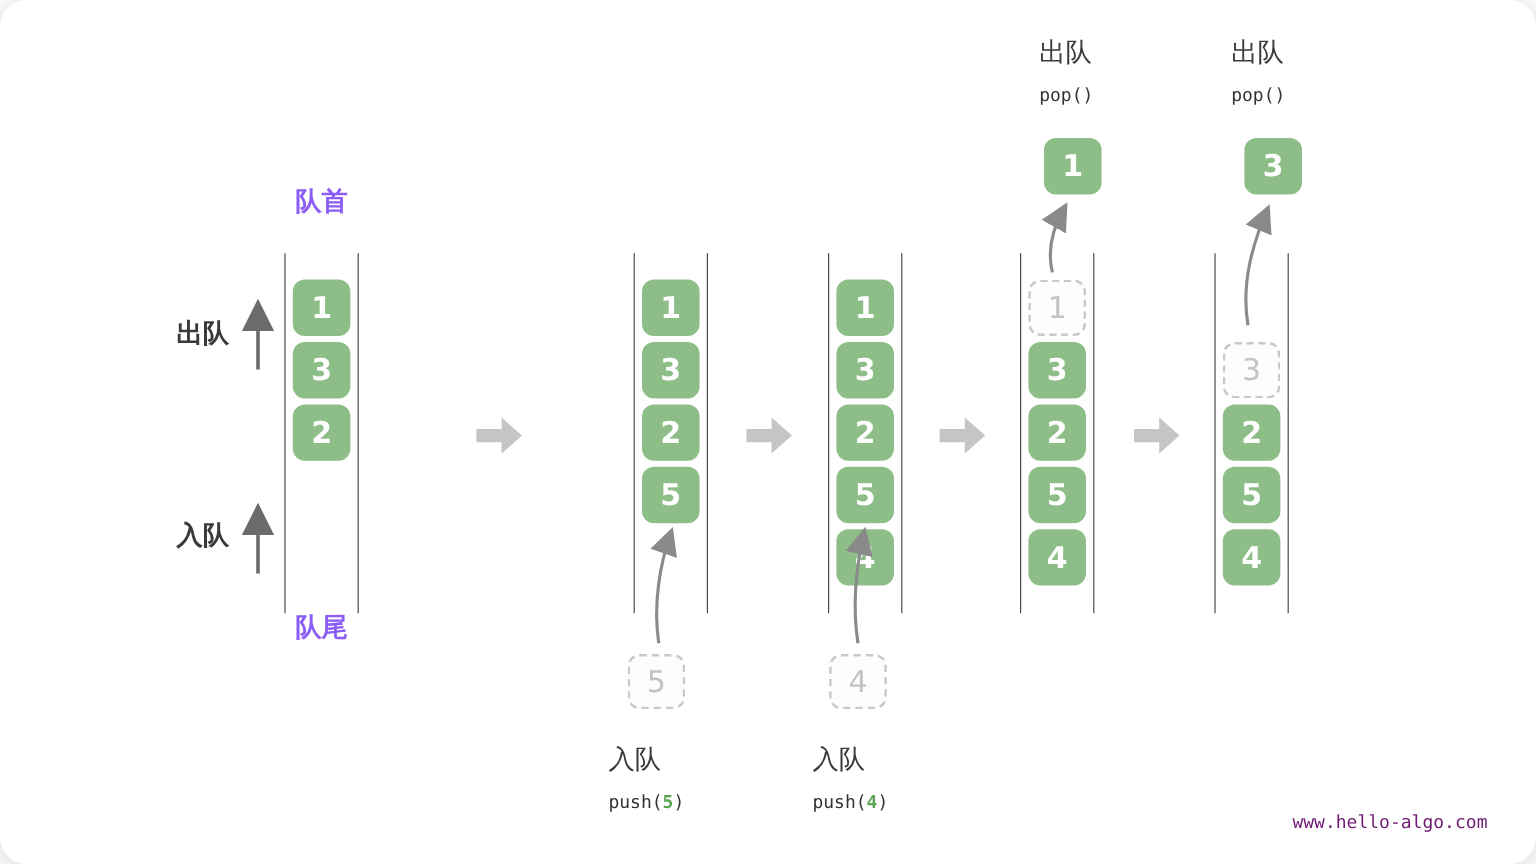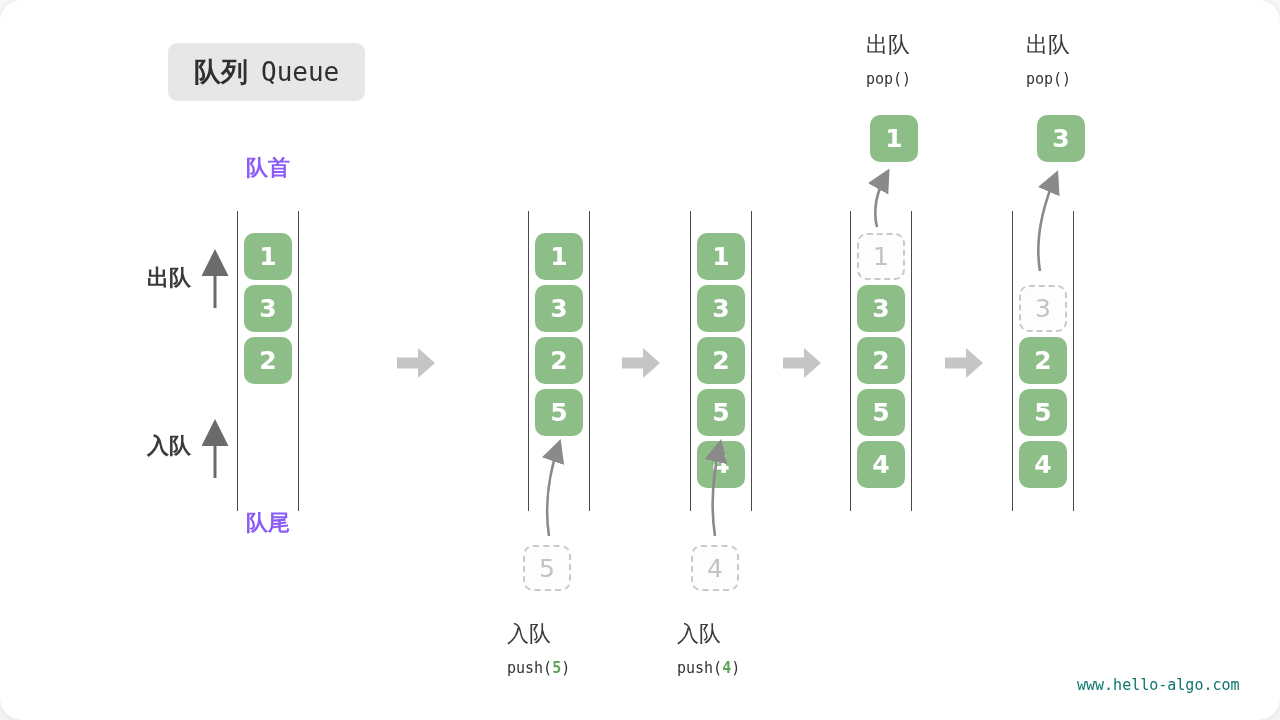--- a/index.html
+++ b/index.html
@@ -54,32 +54,28 @@
   .top-caption{position:absolute;top:27px;}
   .bottom-caption{position:absolute;top:616px;}
   .zh-line{font-size:22px;font-weight:500;color:#3a3a3a;line-height:35px;}
   .code-line{font-family:"DejaVu Sans Mono",monospace;font-size:15px;color:#333333;line-height:35px;}
   .arg{color:#5ea556;font-weight:bold;}
   
   .arrows{position:absolute;left:0;top:0;width:1280px;height:720px;pointer-events:none;}
   
   .watermark{
     position:absolute;left:1077px;top:676px;
-    font-family:"DejaVu Sans Mono",monospace;font-size:15px;color:#0f766e;
+    font-family:"DejaVu Sans Mono",monospace;font-size:15px;color:#701a75;
   }
 </style>
 </head>
 <body>
 
 <div class="canvas">
 
-  <div class="title-box">
-    <span class="title-zh">队列</span>
-    <span class="title-en">Queue</span>
-  </div>
 
   <div class="pos-label" style="top:153px">队首</div>
   <div class="pos-label" style="top:508px">队尾</div>
 
   <div class="side-label" style="left:147px;top:263px">出队</div>
   <div class="side-label" style="left:147px;top:431px">入队</div>
 
   <div class="qcol" style="left:237px">
     <div class="qcell solid s1">1</div>
     <div class="qcell solid s2">3</div>

